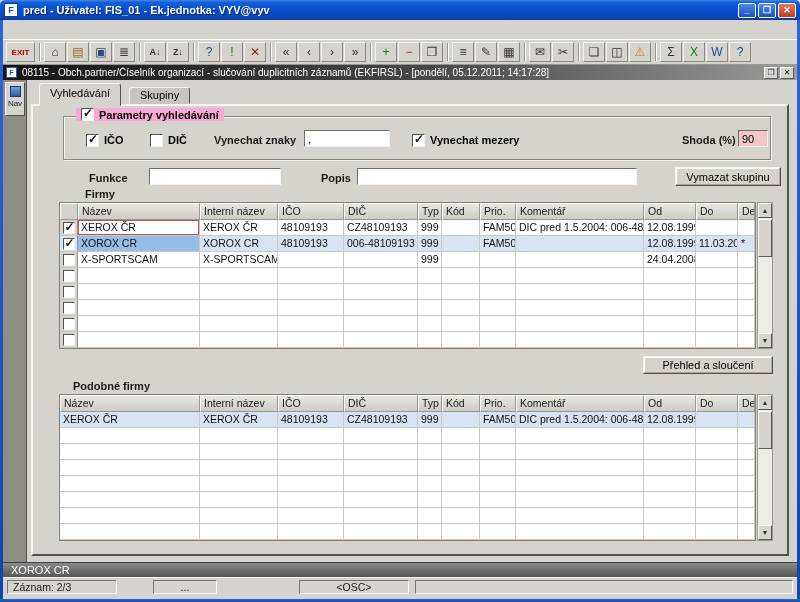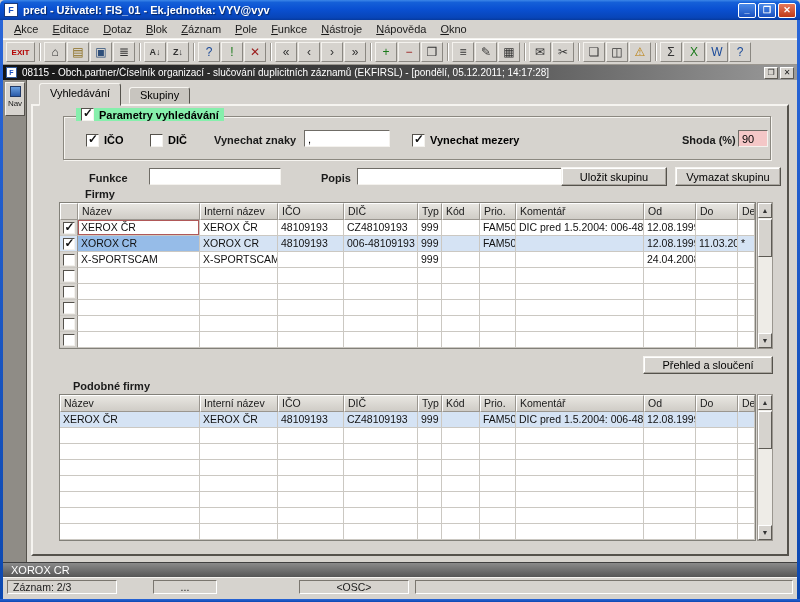--- a/index.html
+++ b/index.html
@@ -72,21 +72,21 @@
   .tab.active{left:12px;top:3px;height:23px;z-index:3;}
   .tab.inactive{left:102px;top:7px;height:17px;z-index:1;background:#c8c5bf;padding-top:1px;}
 
   .panel{position:absolute;left:4px;top:24px;width:758px;height:452px;background:#d6d3ce;z-index:2;
     border:2px solid;border-color:#f6f4f0 #55524c #55524c #f6f4f0;}
 
   .flabel{position:absolute;font-size:11px;font-weight:bold;color:#1a1a1a;white-space:nowrap;}
 
   .groupbox{position:absolute;left:30px;top:10px;width:708px;height:44px;
     border:1px solid #8b8880;box-shadow:inset 1px 1px 0 #f6f4f0,1px 1px 0 #f6f4f0;}
-  .legend{position:absolute;top:-9px;left:12px;background:#86efac;padding:0 5px;
+  .legend{position:absolute;top:-9px;left:12px;background:#f9a8d4;padding:0 5px;
     display:flex;align-items:center;gap:5px;}
   .legend .ltxt{font-size:11px;font-weight:bold;}
 
   .chk{position:absolute;display:flex;align-items:center;gap:5px;height:16px;}
   .chk .ctxt{font-size:11px;font-weight:bold;white-space:nowrap;}
   .cb{width:13px;height:13px;background:#fff;border:1px solid;flex:none;
     border-color:#55524c #f4f2ee #f4f2ee #55524c;position:relative;}
   .cb.checked::after{content:"✓";position:absolute;left:1px;top:-3px;font-size:12px;font-weight:bold;color:#111;}
 
   .field{position:absolute;background:#fff;border:1px solid;border-color:#6f6c66 #f4f2ee #f4f2ee #6f6c66;
@@ -145,32 +145,20 @@
   <div class="edge bottom" data-name="window-border-bottom"></div>
 
   <div class="titlebar" data-name="title-bar">
     <div class="app-icon" data-name="app-logo-icon"></div>
     <div class="title" data-name="window-title">pred - Uživatel: FIS_01 - Ek.jednotka: VYV@vyv</div>
     <div class="win-btn" data-name="minimize-button">_</div>
     <div class="win-btn" data-name="maximize-button">❐</div>
     <div class="win-btn close" data-name="close-button">✕</div>
   </div>
 
-  <div class="menubar" data-name="menu-bar">
-      <div class="menu-item" data-name="menu-item-akce">Akce</div>
-      <div class="menu-item" data-name="menu-item-editace">Editace</div>
-      <div class="menu-item" data-name="menu-item-dotaz">Dotaz</div>
-      <div class="menu-item" data-name="menu-item-blok">Blok</div>
-      <div class="menu-item" data-name="menu-item-zaznam">Záznam</div>
-      <div class="menu-item" data-name="menu-item-pole">Pole</div>
-      <div class="menu-item" data-name="menu-item-funkce">Funkce</div>
-      <div class="menu-item" data-name="menu-item-nastroje">Nástroje</div>
-      <div class="menu-item" data-name="menu-item-napoveda">Nápověda</div>
-      <div class="menu-item" data-name="menu-item-okno">Okno</div>
-    </div>
 
   <div class="toolbar" data-name="toolbar">
       <div class="tb-btn tb-exit" data-name="exit-icon" style="color: rgb(180, 0, 0);">EXIT</div>
       <div class="tb-sep" data-name="toolbar-separator"></div>
       <div class="tb-btn" data-name="navigator-icon" style="color: rgb(51, 51, 51);">⌂</div>
       <div class="tb-btn" data-name="open-folder-icon" style="color: rgb(138, 109, 31);">▤</div>
       <div class="tb-btn" data-name="save-icon" style="color: rgb(47, 79, 122);">▣</div>
       <div class="tb-btn" data-name="print-icon" style="color: rgb(51, 51, 51);">≣</div>
       <div class="tb-sep" data-name="toolbar-separator"></div>
       <div class="tb-btn tb-two" data-name="sort-asc-icon" style="color: rgb(51, 51, 51);">A↓</div>
@@ -249,21 +237,20 @@
             <span class="ctxt" data-name="skip-spaces-label">Vynechat mezery</span>
           </div>
           <div class="flabel" style="left:618px;top:17px;" data-name="match-percent-label">Shoda (%)</div>
           <input class="field match-field" style="left: 674px; top: 13px; width: 30px;" data-name="match-percent-input" value="90">
         </div>
 
         <div class="flabel" style="left:56px;top:66px;" data-name="skupina-label">Funkce</div>
         <input class="field" style="left: 116px; top: 62px; width: 132px;" data-name="skupina-input" value="">
         <div class="flabel" style="left:288px;top:66px;" data-name="popis-label">Popis</div>
         <input class="field" style="left: 324px; top: 62px; width: 280px;" data-name="popis-input" value="">
-        <div class="btn" style="left:528px;top:61px;width:106px;height:19px;" data-name="save-group-button">Uložit skupinu</div>
         <div class="btn" style="left:642px;top:61px;width:106px;height:19px;" data-name="clear-group-button">Vymazat skupinu</div>
 
         <div class="flabel" style="left:52px;top:82px;" data-name="firms-section-label">Firmy</div>
         <div class="tgrid" style="left:26px;top:96px;" data-name="firms-table">
             <div class="trow thead" data-name="firms-table-header">
               <div class="hcell checkcol" data-name="select-column-header" style="width: 18px;"></div>
               <div class="hcell" data-name="column-header-nazev" style="width: 122px;">Název</div>
               <div class="hcell" data-name="column-header-interni-nazev" style="width: 78px;">Interní název</div>
               <div class="hcell" data-name="column-header-ico" style="width: 66px;">IČO</div>
               <div class="hcell" data-name="column-header-dic" style="width: 74px;">DIČ</div>

